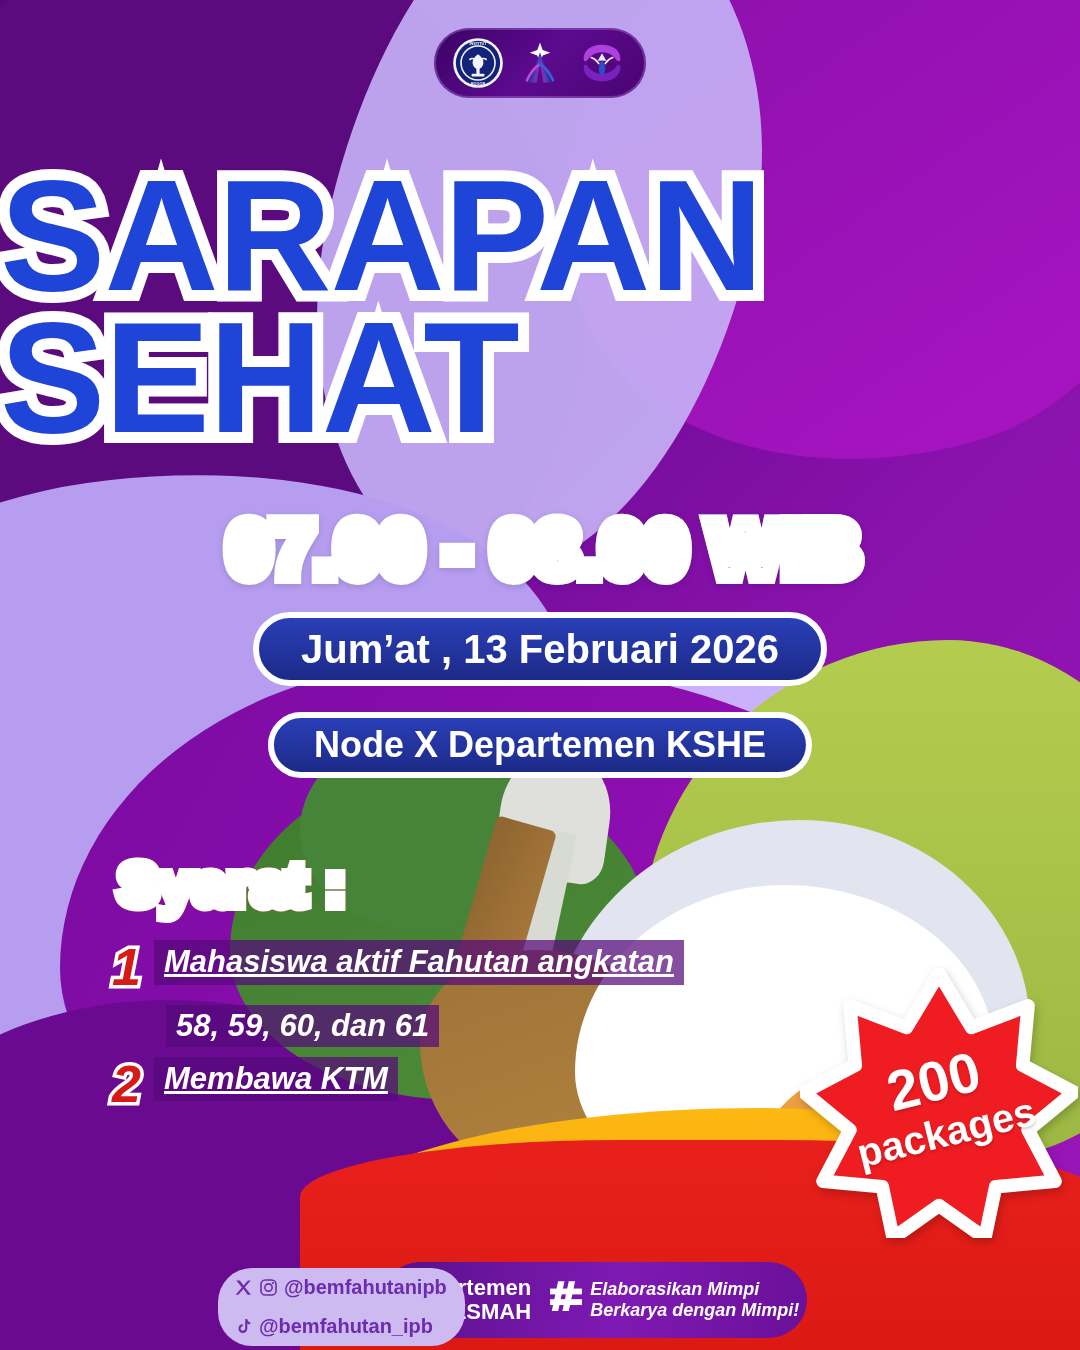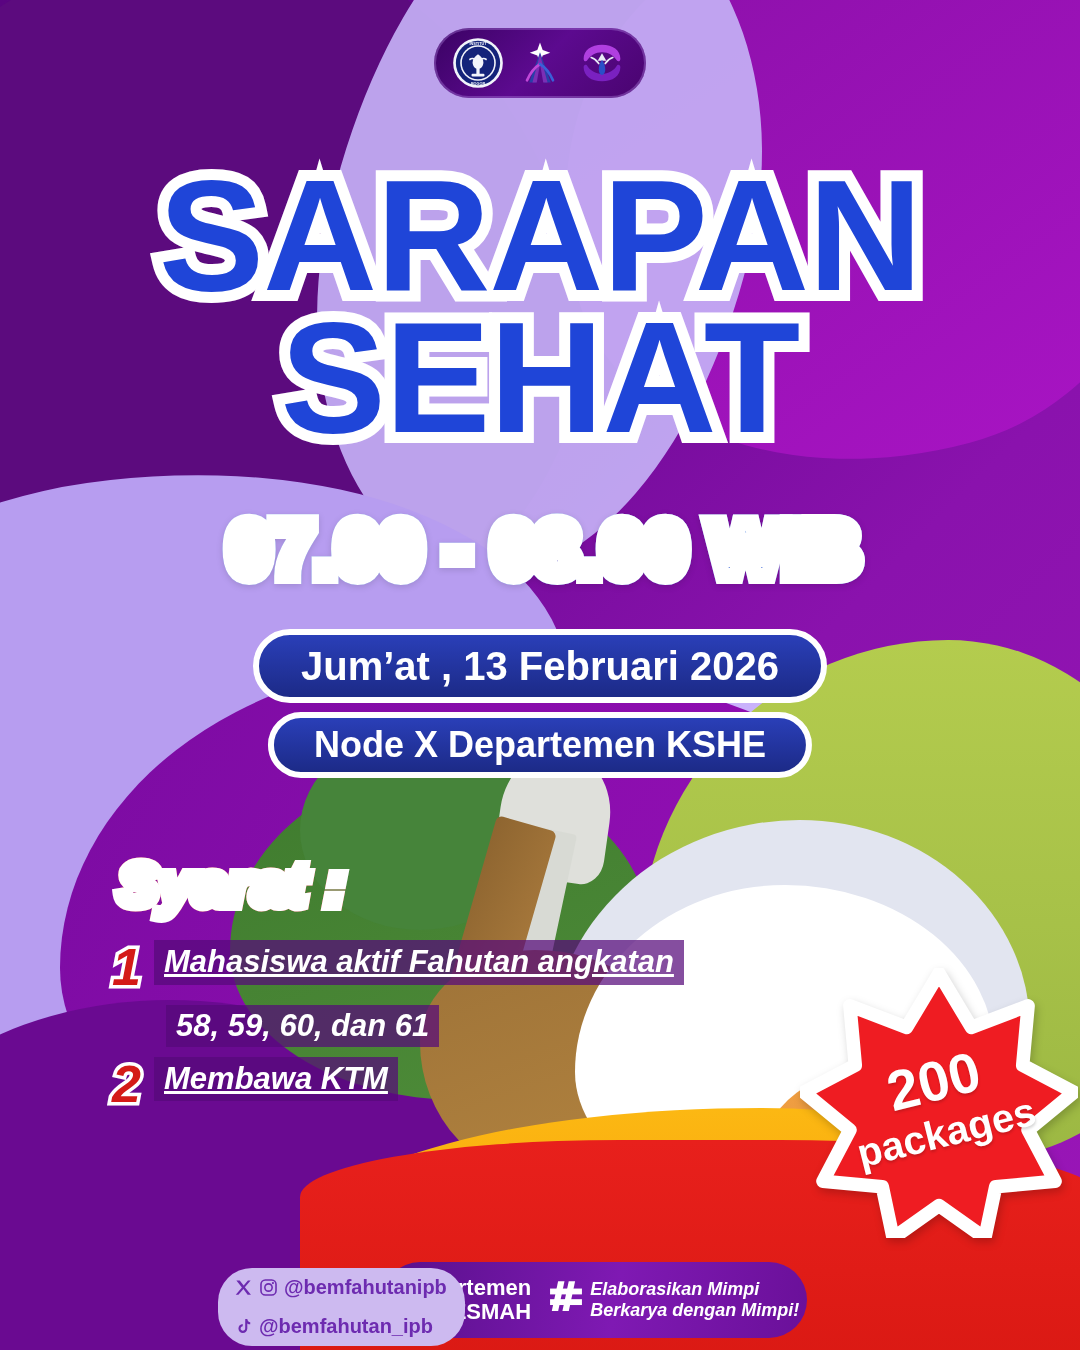--- a/index.html
+++ b/index.html
@@ -136,21 +136,21 @@
     background:linear-gradient(135deg,#3a0263,#5c0a8f 50%,#49046f);
     border-radius:35px;
     display:flex; align-items:center; justify-content:center; gap:8px;
     box-shadow:0 0 0 2px rgba(180,140,230,.35) inset;
   }
   .logo { width:54px; height:54px; display:block; }
 
   
   .headline {
     position:absolute; left:0; right:0; top:160px;
-    text-align:center;
+    text-align:left;
   }
   .hl-line {
     font-weight:900; letter-spacing:-1px; line-height:.95;
     color:#1f45d8;
     -webkit-text-stroke:22px #ffffff;
     paint-order:stroke fill;
     display:block;
   }
   .hl-1 { font-size:158px; }
   .hl-2 { font-size:158px; margin-top:-8px; }
@@ -169,27 +169,27 @@
   
   .pill {
     position:absolute; left:50%; transform:translateX(-50%);
     background:linear-gradient(180deg,#2a3fb8,#1c2a87);
     border:6px solid #ffffff;
     border-radius:60px;
     color:#fff; font-weight:800;
     display:flex; align-items:center; justify-content:center;
     white-space:nowrap;
   }
-  .pill-date { top:612px; height:74px; padding:0 42px; font-size:40px;margin-top:17px; }
+  .pill-date { top:612px; height:74px; padding:0 42px; font-size:40px; }
   .pill-loc  { top:712px; height:66px; padding:0 40px; font-size:36px; }
 
   
   .syarat {
     position:absolute; left:118px; top:850px;
-    font-size:60px; font-weight:900; font-style:italic;
+    font-size:60px; font-weight:900; 
     background:linear-gradient(180deg,#ef3b35,#cf1a16);
     -webkit-background-clip:text; background-clip:text; color:transparent;
     -webkit-text-stroke:12px #ffffff;
     paint-order:stroke fill;
     letter-spacing:1px;
   }
   .req-list { position:absolute; left:112px; top:940px; width:600px; }
   .req-row { display:flex; align-items:flex-start; margin-bottom:4px; }
   .req-num {
     font-size:52px; font-weight:900; font-style:italic;

